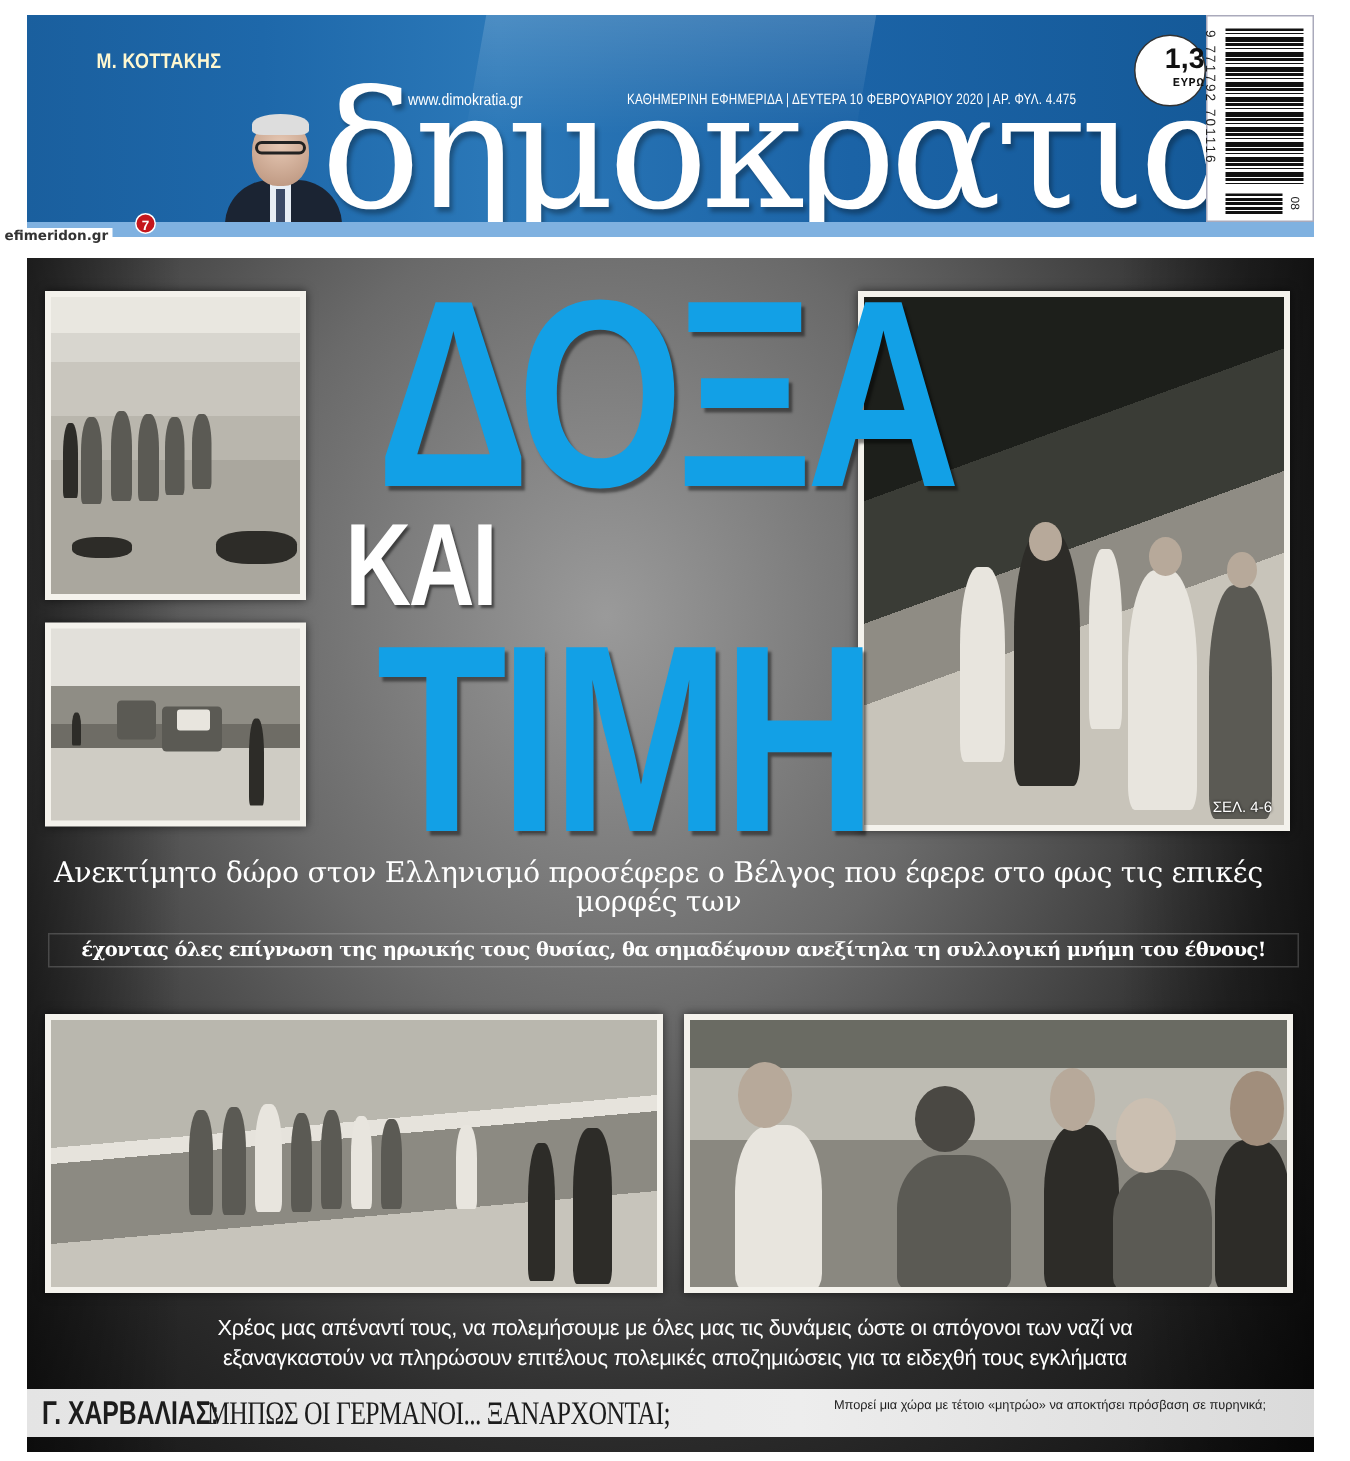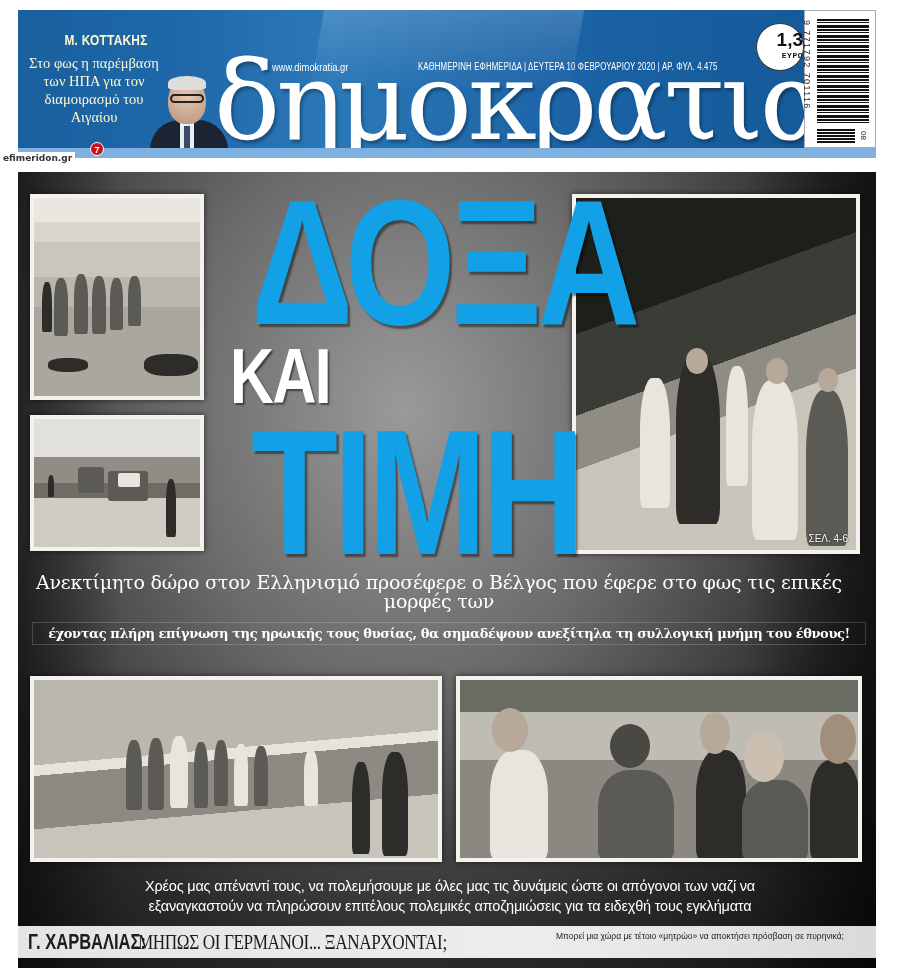--- a/index.html
+++ b/index.html
@@ -231,21 +231,20 @@
     position: absolute; left: 512px; top: 4px; width: 340px; text-align: center;
     font-family: "Liberation Sans", sans-serif; font-size: 8.5px; line-height: 12px; color: #1c1c1c;
   }
 </style>
 </head>
 <body>
 
 <header class="masthead">
   <div class="promo">
     <div class="promo-name">Μ. ΚΟΤΤΑΚΗΣ</div>
-    <div class="promo-text">Στο φως η παρέμβαση των ΗΠΑ για τον διαμοιρασμό του Αιγαίου</div>
   </div>
   <div class="portrait">
     <div class="portrait-body"></div>
     <div class="portrait-shirt"></div>
     <div class="portrait-tie"></div>
     <div class="portrait-head"></div>
     <div class="portrait-hair"></div>
     <div class="portrait-glasses"></div>
   </div>
   <div class="site-url">www.dimokratia.gr</div>
@@ -309,21 +308,21 @@
   <span class="hl-doxa">ΔΟΞΑ</span>
   <span class="hl-kai">ΚΑΙ</span>
   <span class="hl-timi">ΤΙΜΗ</span>
 </div>
 
 <div class="lede">
   <div>Ανεκτίμητο δώρο στον Ελληνισμό προσέφερε ο Βέλγος που έφερε στο φως τις επικές μορφές των</div>
 </div>
 
 <div class="subdeck">
-  <div>έχοντας πλήρη επίγνωση της ηρωικής τους θυσίας, θα σημαδέψουν ανεξίτηλα τη συλλογική μνήμη του έθνους!</div>
+  <div>έχοντας όλες επίγνωση της ηρωικής τους θυσίας, θα σημαδέψουν ανεξίτηλα τη συλλογική μνήμη του έθνους!</div>
 </div>
 
 <figure class="photo ph4">
   <div class="photo-inner">
     <div class="fig mid" style="left:92px;top:60px;width:16px;height:70px;"></div>
     <div class="fig mid" style="left:114px;top:58px;width:16px;height:72px;"></div>
     <div class="fig light" style="left:136px;top:56px;width:18px;height:72px;"></div>
     <div class="fig mid" style="left:160px;top:62px;width:14px;height:66px;"></div>
     <div class="fig mid" style="left:180px;top:60px;width:14px;height:66px;"></div>
     <div class="fig light" style="left:200px;top:64px;width:14px;height:62px;"></div>

